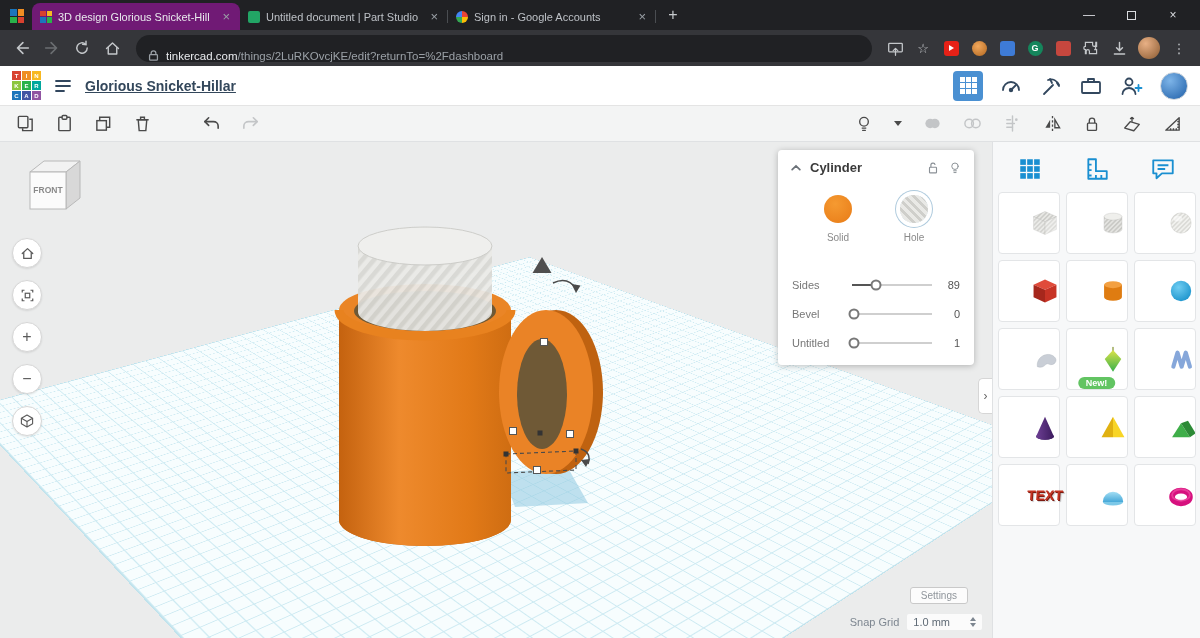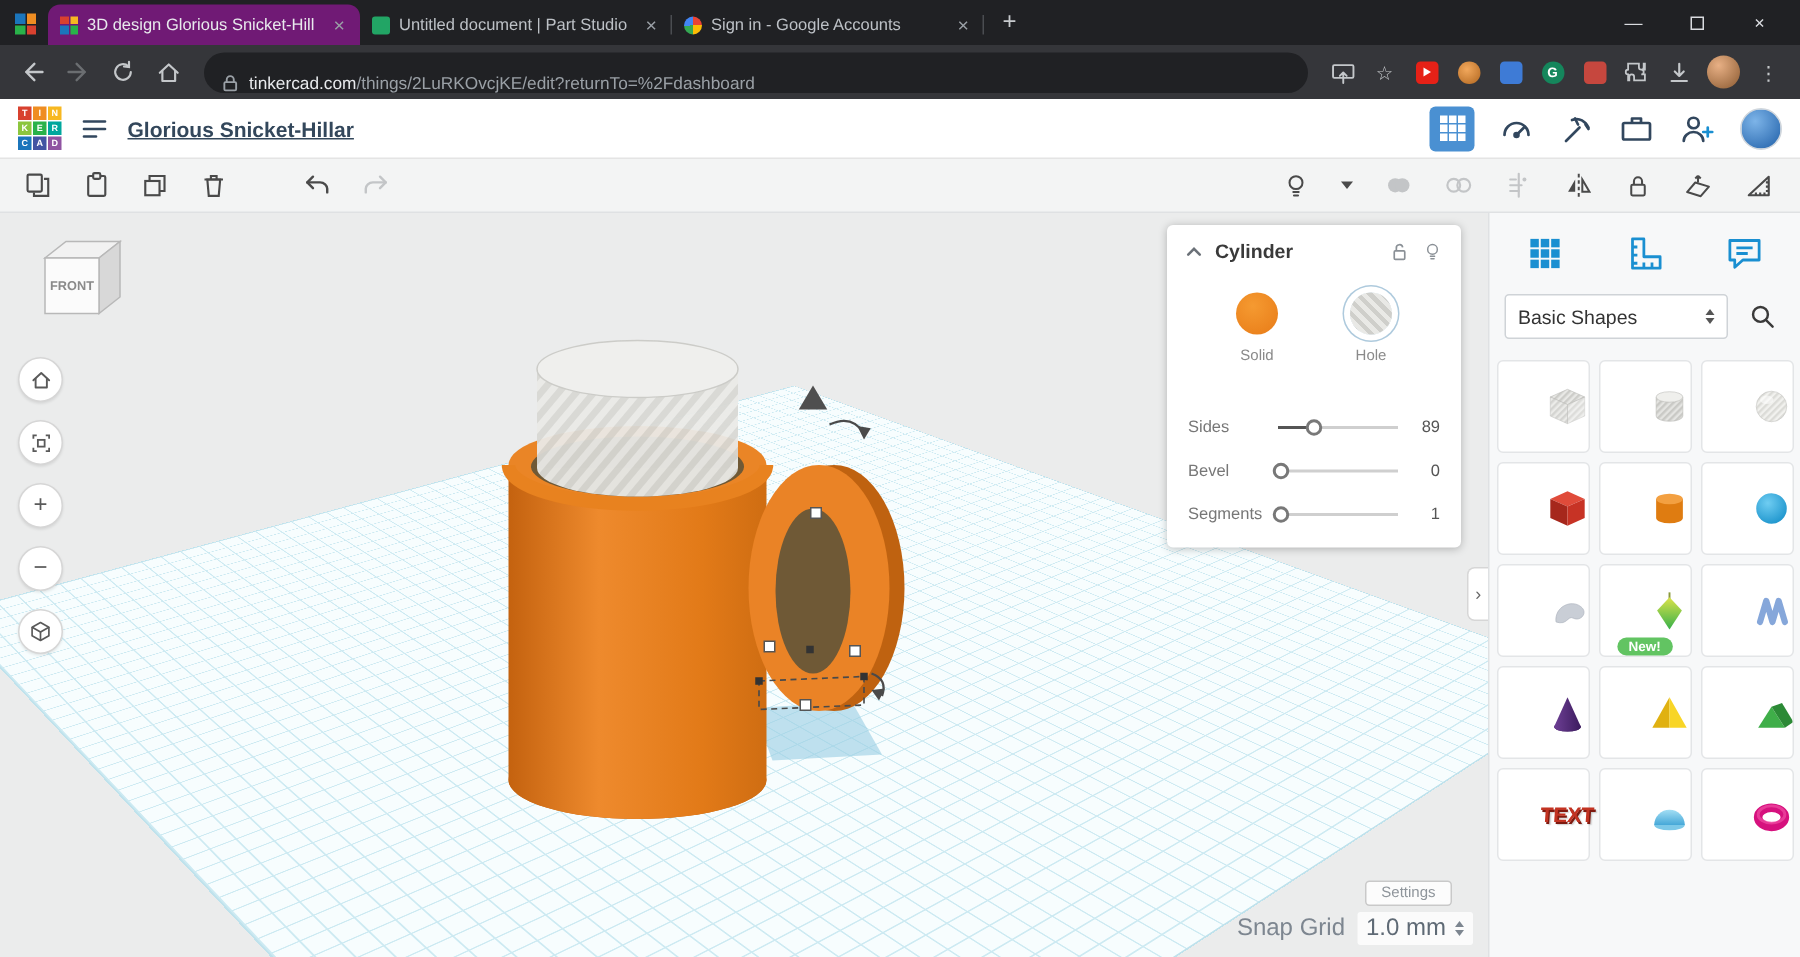--- a/index.html
+++ b/index.html
@@ -90,22 +90,22 @@
 
   .scene { position:absolute; inset:0; }
 
   .viewcube { position:absolute; left:18px; top:14px; }
   .navcol { position:absolute; left:12px; top:96px; display:flex; flex-direction:column; gap:12px; }
   .circbtn { width:30px; height:30px; border-radius:50%; background:#fff; border:1px solid #d6d6d6; display:flex; align-items:center; justify-content:center; color:#5a5a5a; box-shadow:0 1px 2px rgba(0,0,0,0.10); font-size:16px; line-height:1; }
 
   .collapse-tab { position:absolute; right:0; top:236px; width:14px; height:36px; background:#fff; border:1px solid #d6d6d6; border-right:none; border-radius:5px 0 0 5px; display:flex; align-items:center; justify-content:center; color:#666; font-size:12px; }
 
   .settings-btn { position:absolute; right:24px; bottom:34px; border:1px solid #c9c9c9; border-radius:3px; background:rgba(255,255,255,0.85); color:#8f959b; font-size:10px; padding:2px 10px; }
-  .snapgrid { position:absolute; right:10px; bottom:8px; display:flex; align-items:center; gap:8px; font-size:16px; color:#7d8690; }
-  .snap-select { display:flex; align-items:center; gap:6px; background:rgba(255,255,255,0.8); border-radius:2px; padding:2px 6px; color:#5f6a75; }
+  .snapgrid { position:absolute; right:10px; bottom:8px; display:flex; align-items:center; gap:8px; font-size:11px; color:#7d8690; }
+  .snap-select { display:flex; align-items:center; gap:20px; background:rgba(255,255,255,0.8); border-radius:2px; padding:2px 6px; color:#5f6a75; }
   .spinner { display:flex; flex-direction:column; gap:2px; }
   .spinner i { width:0; height:0; border-left:3.5px solid transparent; border-right:3.5px solid transparent; }
   .spinner .up { border-bottom:4px solid #7d8690; }
   .spinner .dn { border-top:4px solid #7d8690; }
 
   
   .inspector { position:absolute; left:778px; top:8px; width:196px; background:#fff; border-radius:4px; box-shadow:0 1px 6px rgba(0,0,0,0.25); padding-bottom:16px; }
   .insp-header { display:flex; align-items:center; gap:8px; padding:10px 12px 8px; }
   .insp-title { font-size:13px; font-weight:bold; color:#3a3a3a; flex:1; }
   .insp-ic { color:#8a9096; display:flex; align-items:center; }
@@ -544,21 +544,21 @@
             <span class="val">89</span>
           </div>
           <div class="slider-row">
             <span class="lbl">Bevel</span>
             <span class="track">
                 <span class="knob" style="left:3%"></span>
               </span>
             <span class="val">0</span>
           </div>
           <div class="slider-row">
-            <span class="lbl">Segments</span>
+            <span class="lbl">Untitled</span>
             <span class="track">
                 <span class="knob" style="left:3%"></span>
               </span>
             <span class="val">1</span>
           </div>
         </div>
       </div>
 
       <div class="collapse-tab">›</div>
 
@@ -598,35 +598,20 @@
             </svg>
         </span>
         <span>
           <svg width="26" height="26" viewBox="0 0 24 24" fill="none" stroke="currentColor" stroke-width="1.7" stroke-linejoin="round">
               <path d="M3,4 H21 V16 H11 L6,20.5 V16 H3 Z"></path>
               <path d="M7,8.5 h10 M7,12 h7"></path>
             </svg>
         </span>
       </div>
 
-      <div class="sp-controls">
-        <div class="sp-select">
-          <span class="txt">Basic Shapes</span>
-          <span class="spinner">
-              <i class="up" style="border-bottom-color:#555"></i>
-              <i class="dn" style="border-top-color:#555"></i>
-            </span>
-        </div>
-        <span class="sp-search">
-          <svg width="18" height="18" viewBox="0 0 20 20" fill="none" stroke="currentColor" stroke-width="1.8" stroke-linecap="round">
-              <circle cx="8.5" cy="8.5" r="5.5"></circle>
-              <path d="M13,13 L17.5,17.5"></path>
-            </svg>
-        </span>
-      </div>
 
       <div class="sp-grid">
 
         <div class="tile">
           <svg width="46" height="46" viewBox="0 0 44 44">
             <defs>
                 <pattern id="hp1" width="5" height="5" patternUnits="userSpaceOnUse" patternTransform="rotate(45)">
                   <rect width="5" height="5" fill="#e8e8e5"></rect>
                   <rect width="2.5" height="5" fill="#cdcdc9"></rect>
                 </pattern>

